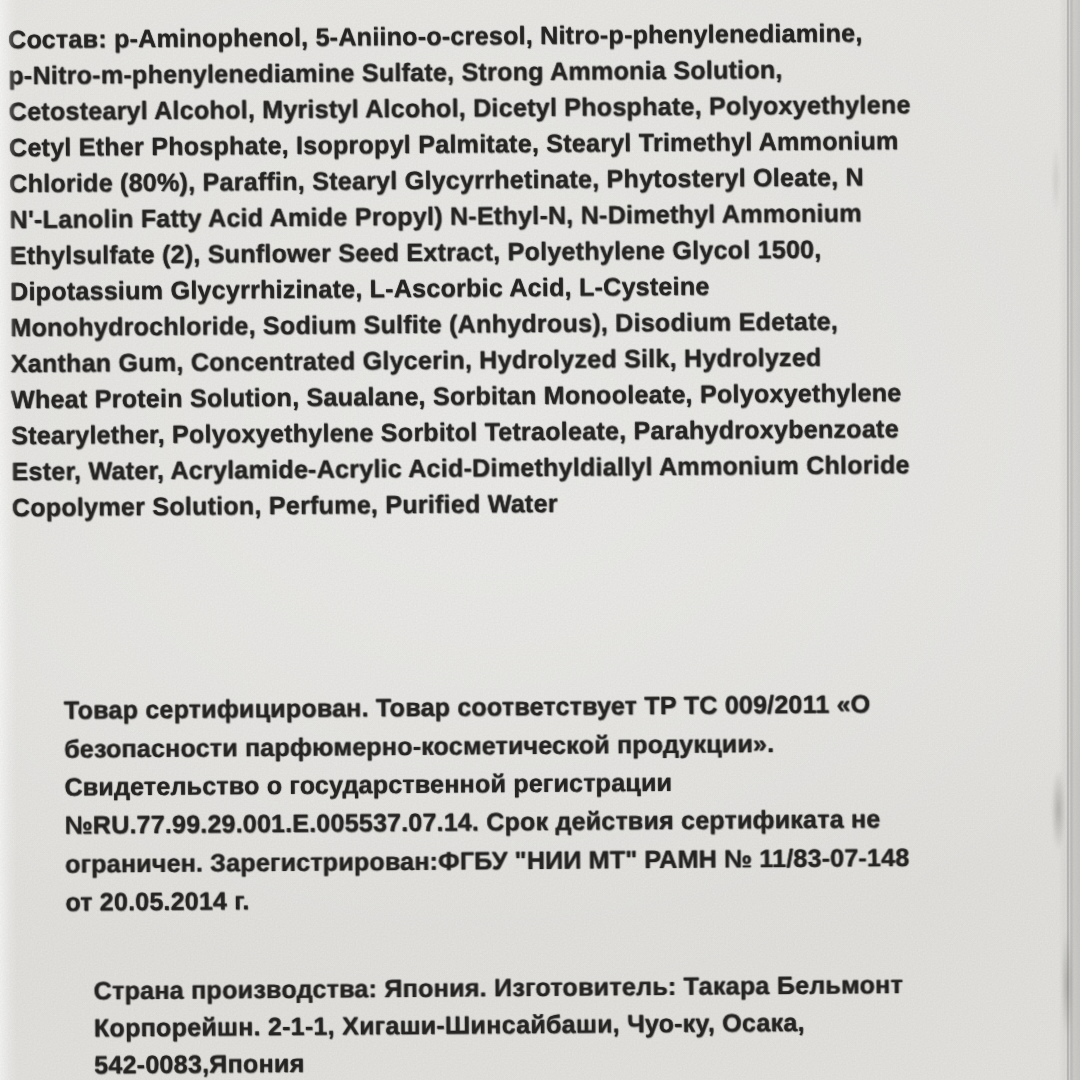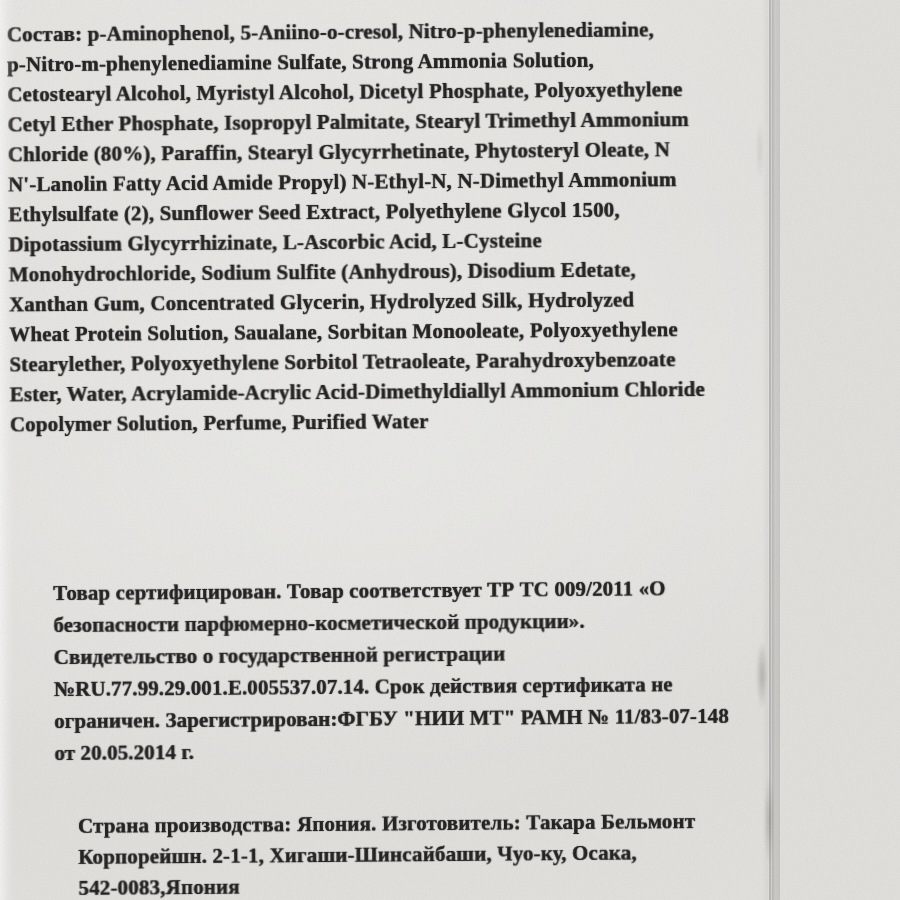--- a/index.html
+++ b/index.html
@@ -6,26 +6,25 @@
     margin: 0;
     padding: 0;
     width: 900px;
     height: 900px;
     overflow: hidden;
     background: #e7e6e3;
     font-family: "Liberation Sans", sans-serif;
   }
   .photo {
     position: relative;
-    width: 780px;
+    width: 900px;
     height: 900px;
     background:
       radial-gradient(120% 90% at 45% 40%, rgba(255,255,255,0.35) 0%, rgba(255,255,255,0) 60%),
       linear-gradient(175deg, #ecebe8 0%, #e8e7e4 28%, #eae9e6 55%, #e6e5e2 82%, #e8e7e4 100%);
-    font-family: Liberation Serif, serif;
   }
   .text-rotor {
     position: absolute;
     left: 0; top: 0;
     width: 900px; height: 900px;
     transform: rotate(-0.45deg);
     transform-origin: 50% 50%;
   }
   .para {
     position: absolute;

